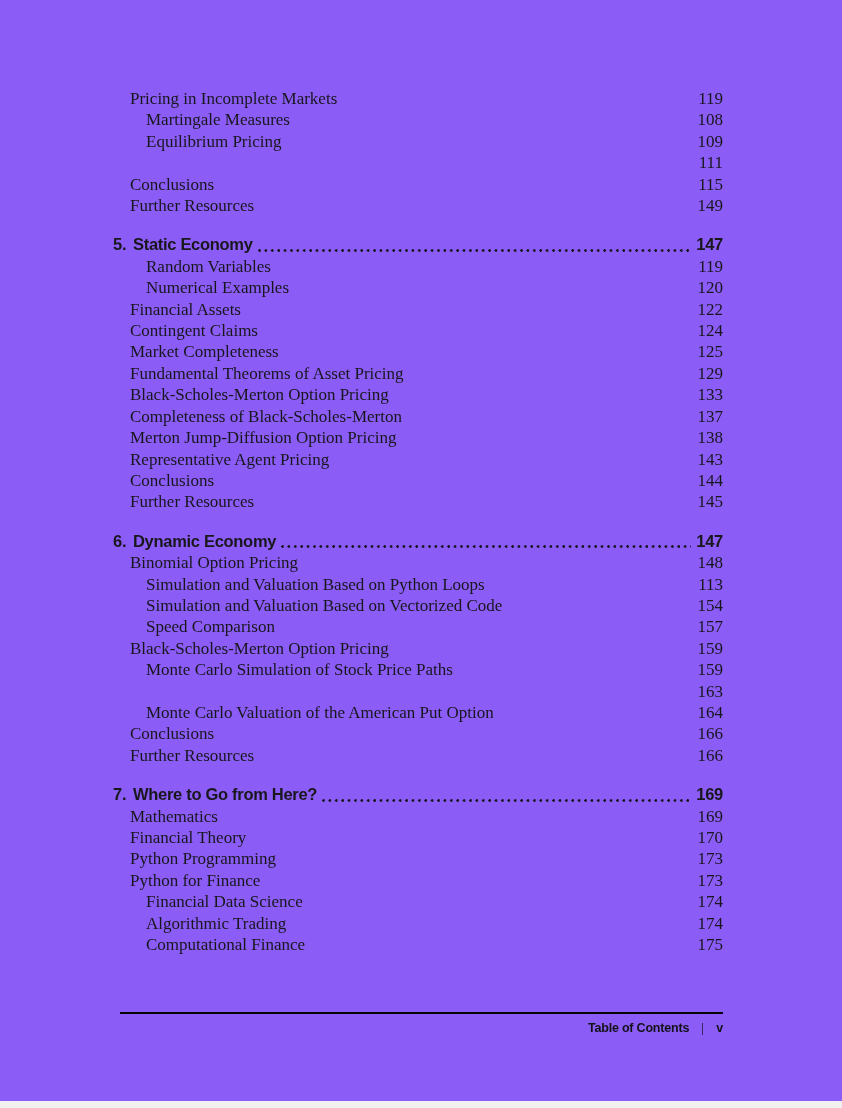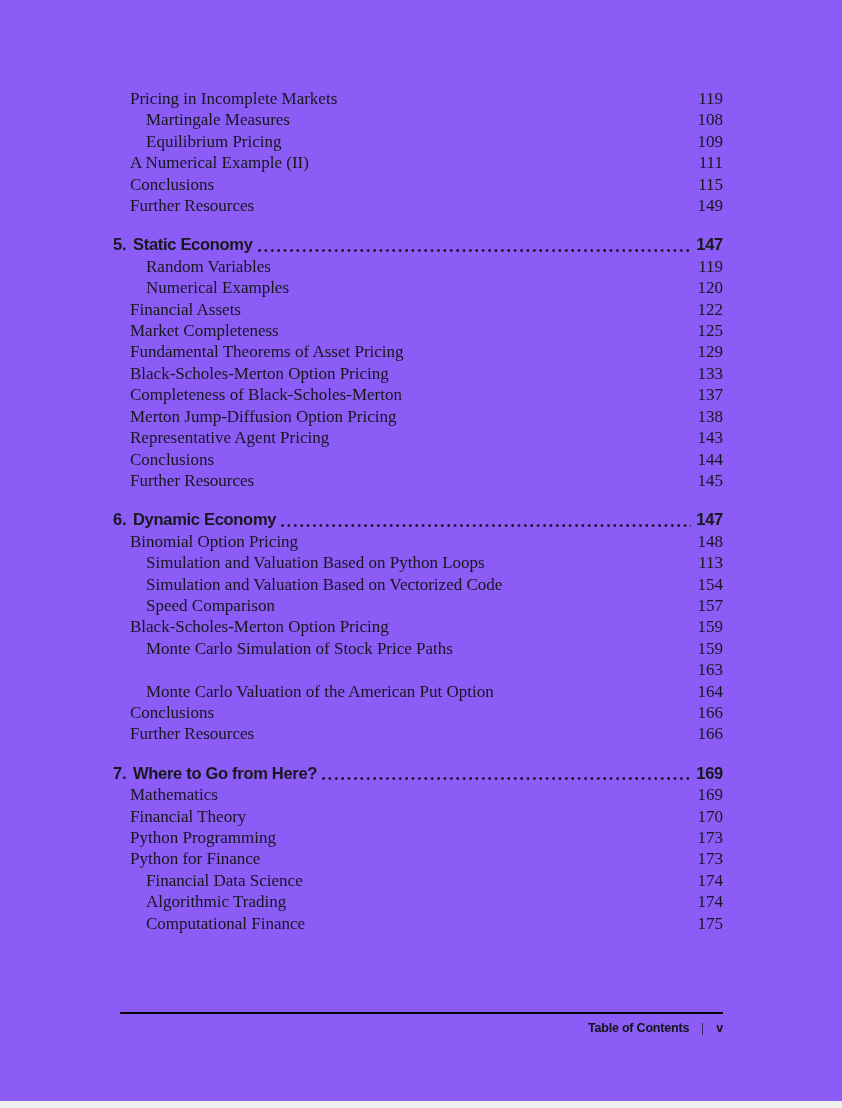--- a/index.html
+++ b/index.html
@@ -108,21 +108,20 @@
           <span class="title">Martingale Measures</span>
           <span class="spacer"></span>
           <span class="page-num">108</span>
         </div>
         <div class="row level-2">
           <span class="title">Equilibrium Pricing</span>
           <span class="spacer"></span>
           <span class="page-num">109</span>
         </div>
         <div class="row level-1">
-          <span class="title">A Numerical Example (II)</span>
           <span class="spacer"></span>
           <span class="page-num">111</span>
         </div>
         <div class="row level-1">
           <span class="title">Conclusions</span>
           <span class="spacer"></span>
           <span class="page-num">115</span>
         </div>
         <div class="row level-1">
           <span class="title">Further Resources</span>
@@ -146,20 +145,25 @@
           <span class="title">Numerical Examples</span>
           <span class="spacer"></span>
           <span class="page-num">120</span>
         </div>
         <div class="row level-1">
           <span class="title">Financial Assets</span>
           <span class="spacer"></span>
           <span class="page-num">122</span>
         </div>
         <div class="row level-1">
+          <span class="title">Contingent Claims</span>
+          <span class="spacer"></span>
+          <span class="page-num">124</span>
+        </div>
+        <div class="row level-1">
           <span class="title">Market Completeness</span>
           <span class="spacer"></span>
           <span class="page-num">125</span>
         </div>
         <div class="row level-1">
           <span class="title">Fundamental Theorems of Asset Pricing</span>
           <span class="spacer"></span>
           <span class="page-num">129</span>
         </div>
         <div class="row level-1">

